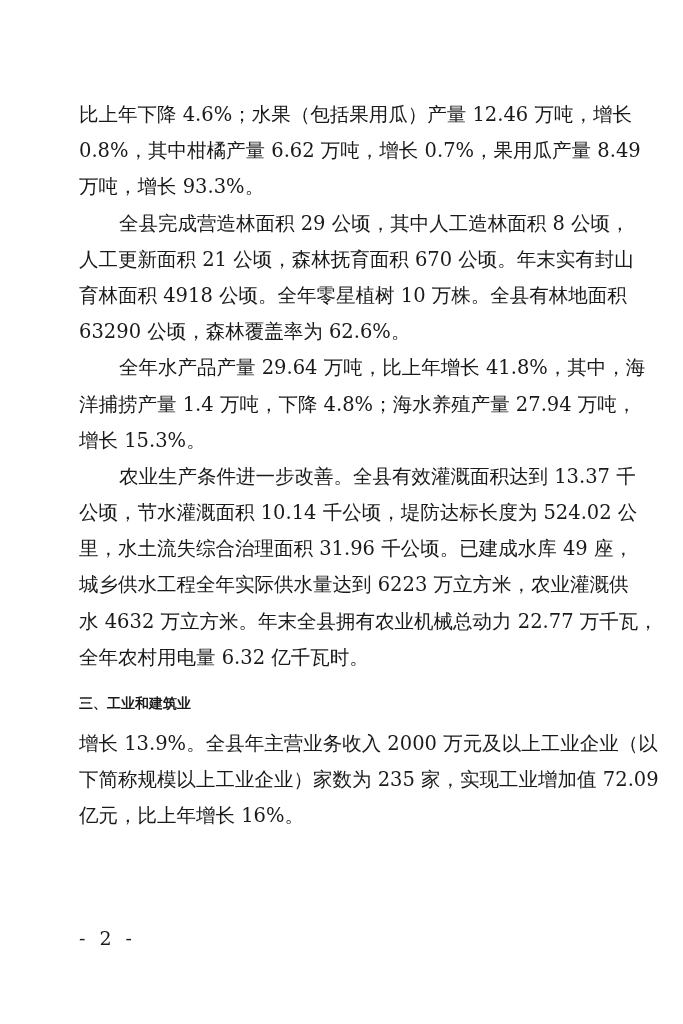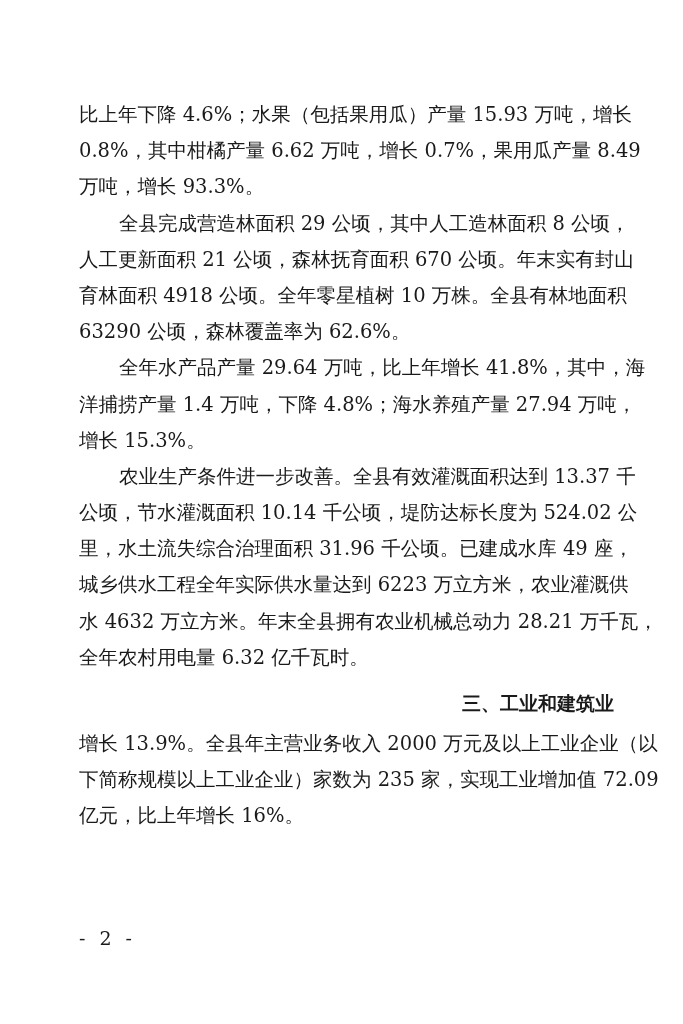--- a/index.html
+++ b/index.html
@@ -4,49 +4,49 @@
 <style>
   html, body { margin: 0; padding: 0; background: #ffffff; }
   body { width: 683px; height: 1024px; position: relative; overflow: hidden;
          font-family: "DejaVu Serif", "Liberation Serif", serif; color: #1a1a1a; }
   .page { position: absolute; left: 79px; top: 97px; width: 535px; }
   .line { height: 36.2px; line-height: 36.2px; font-size: 19.5px; white-space: nowrap;
           text-align: justify; text-align-last: justify; }
   .line.last { text-align-last: left; }
   .indent { padding-left: 40px; }
   .heading { font-family: "DejaVu Sans", "Liberation Sans", sans-serif; font-weight: bold;
-             text-align: right; font-size: 19px; height: 46px; line-height: 46px; margin-top: 4px; }
+             text-align: left; font-size: 14px; height: 46px; line-height: 46px; margin-top: 4px; }
   .footer { position: absolute; left: 79px; top: 927px; font-size: 19px; letter-spacing: 4px; }
 </style>
 </head>
 <body>
 
 <div class="page">
   <div>
-    <div class="line">比上年下降 4.6%；水果（包括果用瓜）产量 15.93 万吨，增长</div>
+    <div class="line">比上年下降 4.6%；水果（包括果用瓜）产量 12.46 万吨，增长</div>
     <div class="line">0.8%，其中柑橘产量 6.62 万吨，增长 0.7%，果用瓜产量 8.49</div>
     <div class="line last">万吨，增长 93.3%。</div>
   </div>
   <div>
     <div class="line indent">全县完成营造林面积 29 公顷，其中人工造林面积 8 公顷，</div>
     <div class="line">人工更新面积 21 公顷，森林抚育面积 670 公顷。年末实有封山</div>
     <div class="line">育林面积 4918 公顷。全年零星植树 10 万株。全县有林地面积</div>
     <div class="line last">63290 公顷，森林覆盖率为 62.6%。</div>
   </div>
   <div>
     <div class="line indent">全年水产品产量 29.64 万吨，比上年增长 41.8%，其中，海</div>
     <div class="line">洋捕捞产量 1.4 万吨，下降 4.8%；海水养殖产量 27.94 万吨，</div>
     <div class="line last">增长 15.3%。</div>
   </div>
   <div>
     <div class="line indent">农业生产条件进一步改善。全县有效灌溉面积达到 13.37 千</div>
     <div class="line">公顷，节水灌溉面积 10.14 千公顷，堤防达标长度为 524.02 公</div>
     <div class="line">里，水土流失综合治理面积 31.96 千公顷。已建成水库 49 座，</div>
     <div class="line">城乡供水工程全年实际供水量达到 6223 万立方米，农业灌溉供</div>
-    <div class="line">水 4632 万立方米。年末全县拥有农业机械总动力 28.21 万千瓦，</div>
+    <div class="line">水 4632 万立方米。年末全县拥有农业机械总动力 22.77 万千瓦，</div>
     <div class="line last">全年农村用电量 6.32 亿千瓦时。</div>
   </div>
   <div class="heading">三、工业和建筑业</div>
   <div>
     <div class="line">增长 13.9%。全县年主营业务收入 2000 万元及以上工业企业（以</div>
     <div class="line">下简称规模以上工业企业）家数为 235 家，实现工业增加值 72.09</div>
     <div class="line last">亿元，比上年增长 16%。</div>
   </div>
 </div>
 

